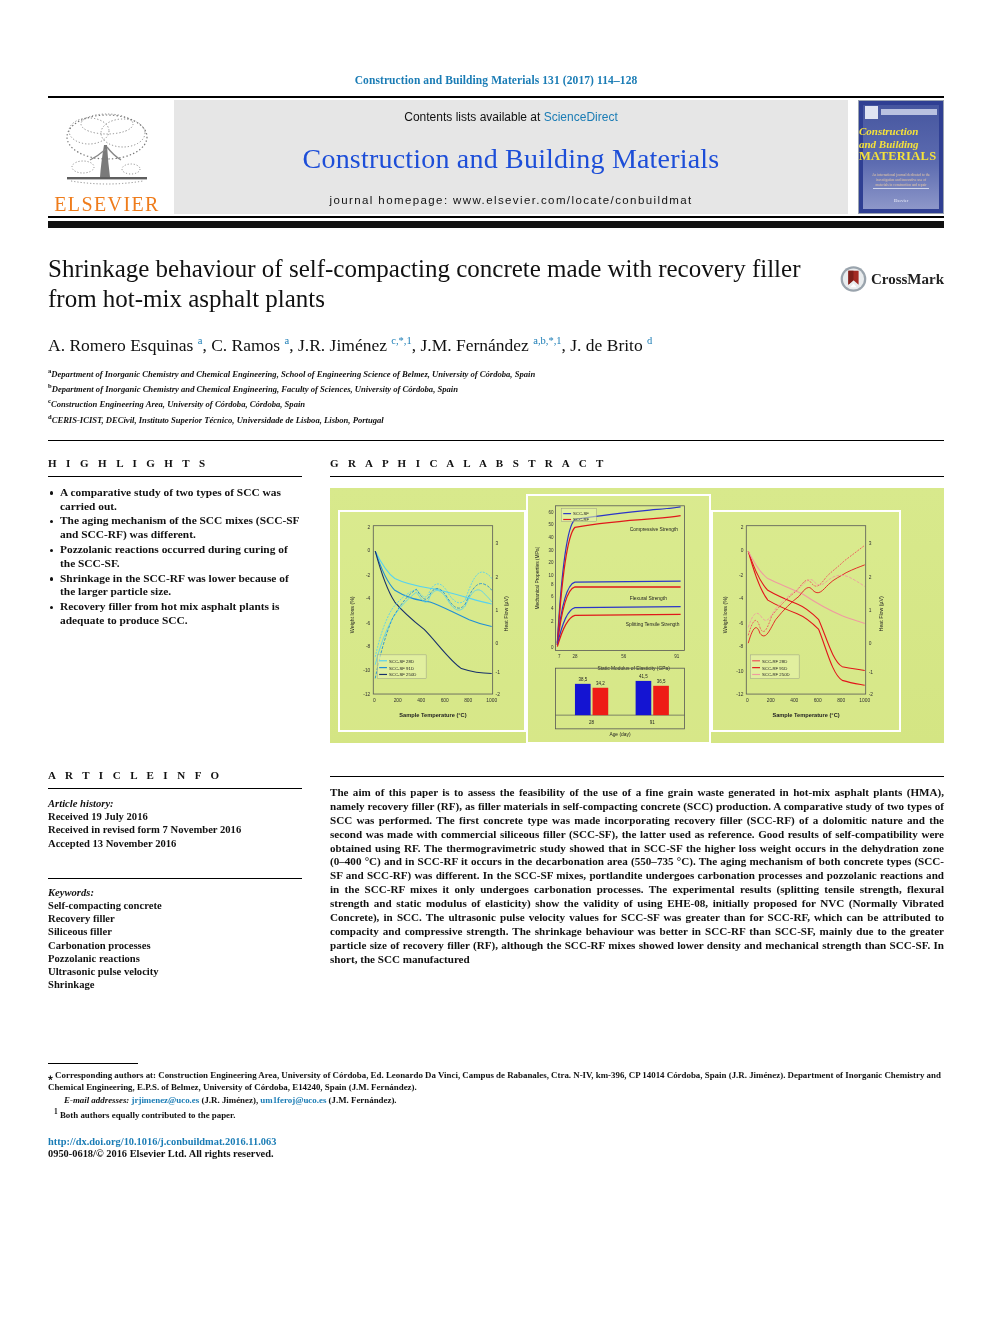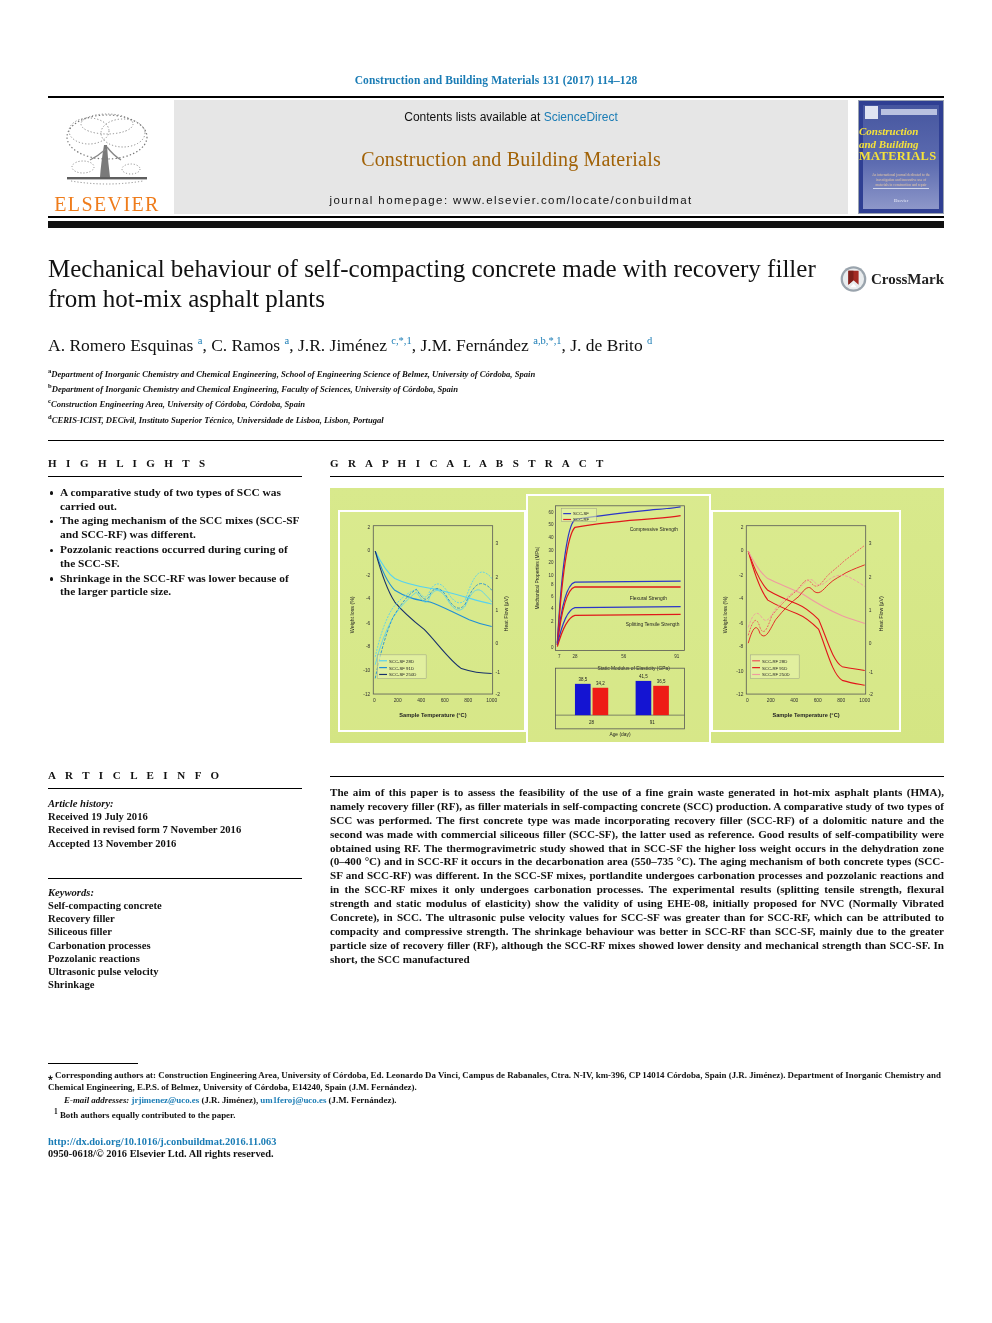--- a/index.html
+++ b/index.html
@@ -65,22 +65,22 @@
     margin:2px 6px 2px 8px;
   }
   .contents-line {
     font-family:"Liberation Sans", sans-serif;
     font-size:12px;
     color:#111;
   }
   .contents-line .sd { color:#1a7cb5; }
   .journal-name {
     font-family:"Liberation Serif", serif;
-    font-size:20px;
-    color:#a16207;
+    font-size:28px;
+    color:#1d4ed8;
     letter-spacing:.2px;
     text-align:right;
   }
   .homepage {
     font-family:"Liberation Sans", sans-serif;
     font-size:11.5px;
     letter-spacing:1.4px;
     color:#111;
   }
   .cover-thumb {
@@ -306,21 +306,21 @@
       <div class="cover-blurb">An international journal dedicated to the investigation and innovative use of materials in construction and repair</div>
       <div class="cover-footline"></div>
       <div class="cover-foot">Elsevier</div>
     </div>
   </div>
 
   <div class="masthead-rule-bot"></div>
   <div class="black-band"></div>
 
   <div class="title-area">
-    <h1 class="art-title">Mechanical behaviour of self-compacting concrete made with recovery filler from hot-mix asphalt plants</h1>
+    <h1 class="art-title">Shrinkage behaviour of self-compacting concrete made with recovery filler from hot-mix asphalt plants</h1>
 
     <div class="crossmark">
       <svg class="cm-badge" viewBox="0 0 42 42">
         <circle cx="21" cy="21" r="20" fill="#9aa4ad"></circle>
         <circle cx="21" cy="21" r="16.5" fill="#e9ecee"></circle>
         <path d="M13 8 h16 v22 l-8 -7 l-8 7 z" fill="#a32b24"></path>
         <path d="M21 23 l-8 7 V8 h8 z" fill="#7d1f1a"></path>
         <path d="M16 34 l5 -6 l5 6 z" fill="#ffffff"></path>
       </svg>
       <span class="cm-word">CrossMark</span>
@@ -341,20 +341,21 @@
   <div class="cols">
 
     <div class="col-left">
       <div class="sec-head">H I G H L I G H T S</div>
       <div class="sec-rule"></div>
       <ul class="hl-list">
         <li>A comparative study of two types of SCC was carried out.</li>
         <li>The aging mechanism of the SCC mixes (SCC-SF and SCC-RF) was different.</li>
         <li>Pozzolanic reactions occurred during curing of the SCC-SF.</li>
         <li>Shrinkage in the SCC-RF was lower because of the larger particle size.</li>
+        <li>Recovery filler from hot mix asphalt plants is adequate to produce SCC.</li>
       </ul>
     </div>
 
     <div class="col-right">
       <div class="sec-head">G R A P H I C A L   A B S T R A C T</div>
       <div class="sec-rule"></div>
 
       <div class="ga-fig">
 
         <div class="ga-panel p1">

